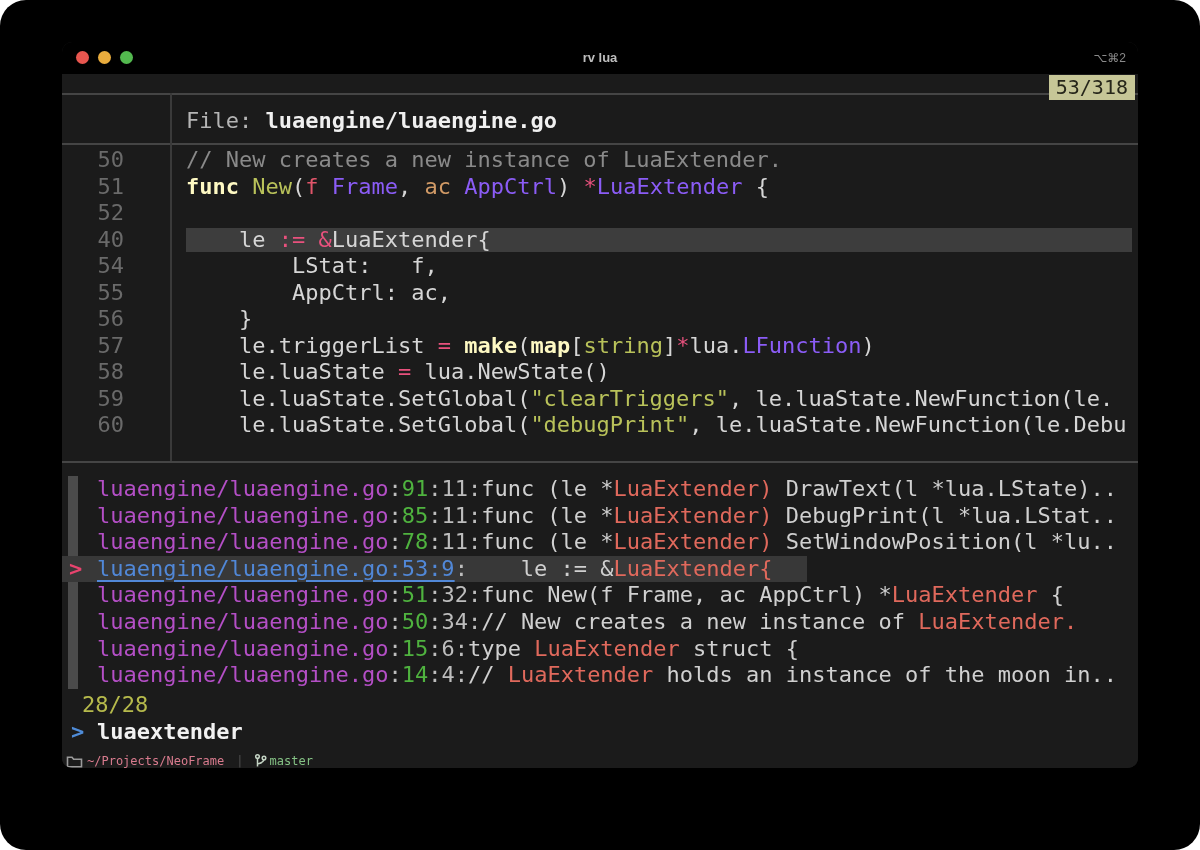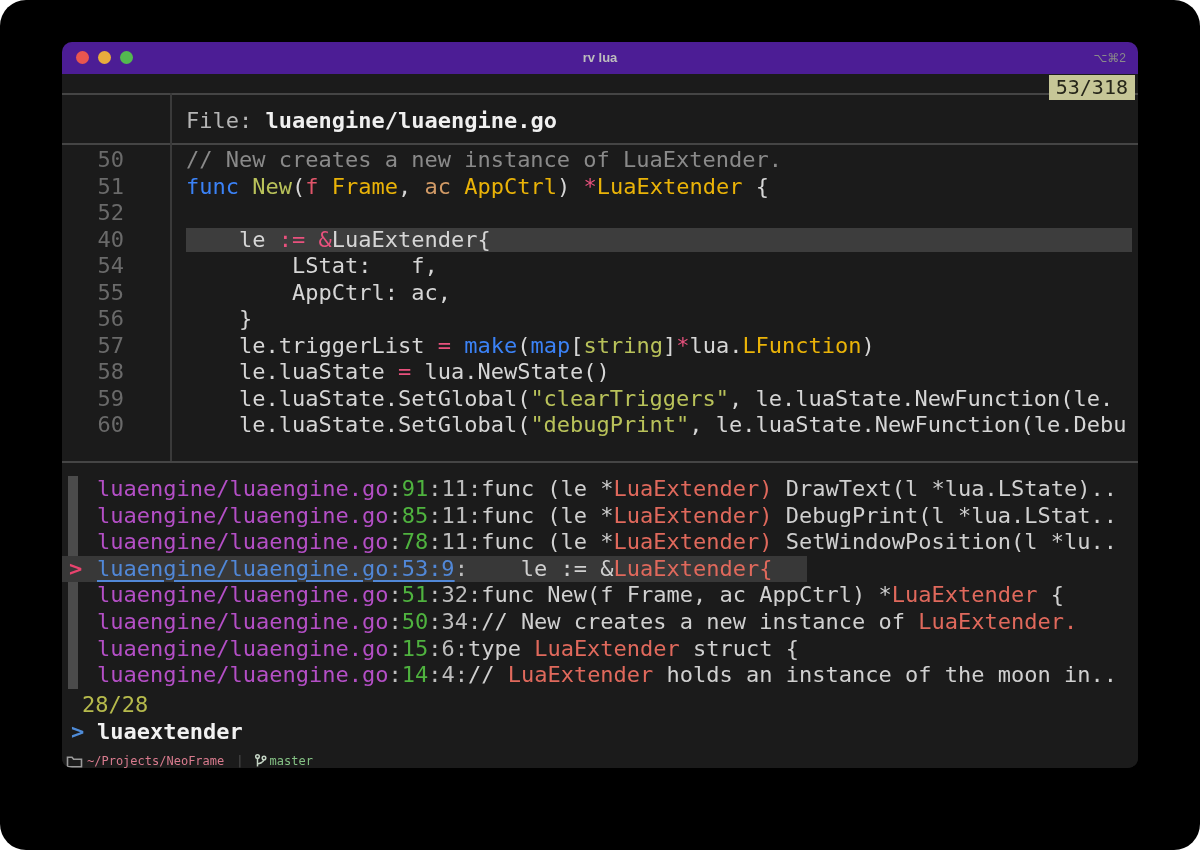--- a/index.html
+++ b/index.html
@@ -1,21 +1,21 @@
 <!DOCTYPE html>
 <html><head>
 <meta charset="utf-8">
 <style>
   html,body{margin:0;padding:0;background:#ffffff;}
   .screen{position:relative;width:1200px;height:850px;background:#000;border-radius:26px;overflow:hidden;
           font-family:"DejaVu Sans Mono",monospace;}
   .window{position:absolute;left:62px;top:42px;width:1076px;height:726px;border-radius:10px;overflow:hidden;
           background:#1b1b1b;box-shadow:0 14px 50px rgba(0,0,0,.9);}
   
-  .titlebar{position:relative;height:32px;background:#4c1d95;border-bottom:3px solid #4d7c0f;}
+  .titlebar{position:relative;height:32px;background:#000000;border-bottom:3px solid #4d7c0f;}
   .lights{position:absolute;left:14px;top:9px;display:flex;gap:9px;}
   .light{width:13px;height:13px;border-radius:50%;}
   .light.red{background:#e8564f;}
   .light.yellow{background:#e9ac3d;}
   .light.green{background:#53b94f;}
   .wtitle{position:absolute;left:0;right:0;top:0;height:32px;line-height:32px;text-align:center;
           font-family:"Liberation Sans",sans-serif;font-size:13px;font-weight:700;color:#bdbdbd;}
   .wshort{position:absolute;right:12px;top:0;height:32px;line-height:32px;
           font-family:"Liberation Sans",sans-serif;font-size:12px;color:#8a8a8a;}
   
@@ -32,22 +32,22 @@
   .fheader .flabel{color:#b5b5b5;}
   .fheader .fpath{color:#f0f0f0;font-weight:700;}
   
   .plines{position:absolute;left:0;right:0;top:73px;height:292px;overflow:hidden;}
   .pline{position:relative;height:26.5px;line-height:26.5px;white-space:pre;}
   .pline .hlbg{position:absolute;left:124px;right:6px;top:1px;bottom:1px;background:#3d3d3d;}
   .pline .lnum{position:absolute;left:16px;width:46px;text-align:right;color:#6a6a6a;}
   .pline .lcode{position:absolute;left:124px;right:0;white-space:pre;overflow:hidden;}
   .s-w{color:#d6d6d6;}
   .s-c{color:#8a8a8a;}
-  .s-k{color:#3b82f6;}
-  .s-t{color:#eab308;}
+  .s-k{color:#fef9c3;font-weight:bold;}
+  .s-t{color:#8b5cf6;}
   .s-fn{color:#b9c25a;}
   .s-s{color:#b9c25a;text-align:center;}
   .s-p{color:#e8517d;}
   .s-r{color:#e0556a;}
   .s-o{color:#d19a66;}
   
   .rlist{position:absolute;left:0;right:0;top:402px;height:213px;overflow:hidden;}
   .rrow{position:relative;height:26.6px;line-height:26.6px;white-space:pre;overflow:hidden;}
   .rrow .gutter{position:absolute;left:6px;top:0;bottom:0;width:10px;background:#4b4b4b;}
   .rrow .selbg{position:absolute;left:0;top:0;bottom:0;width:745px;background:#383838;}

